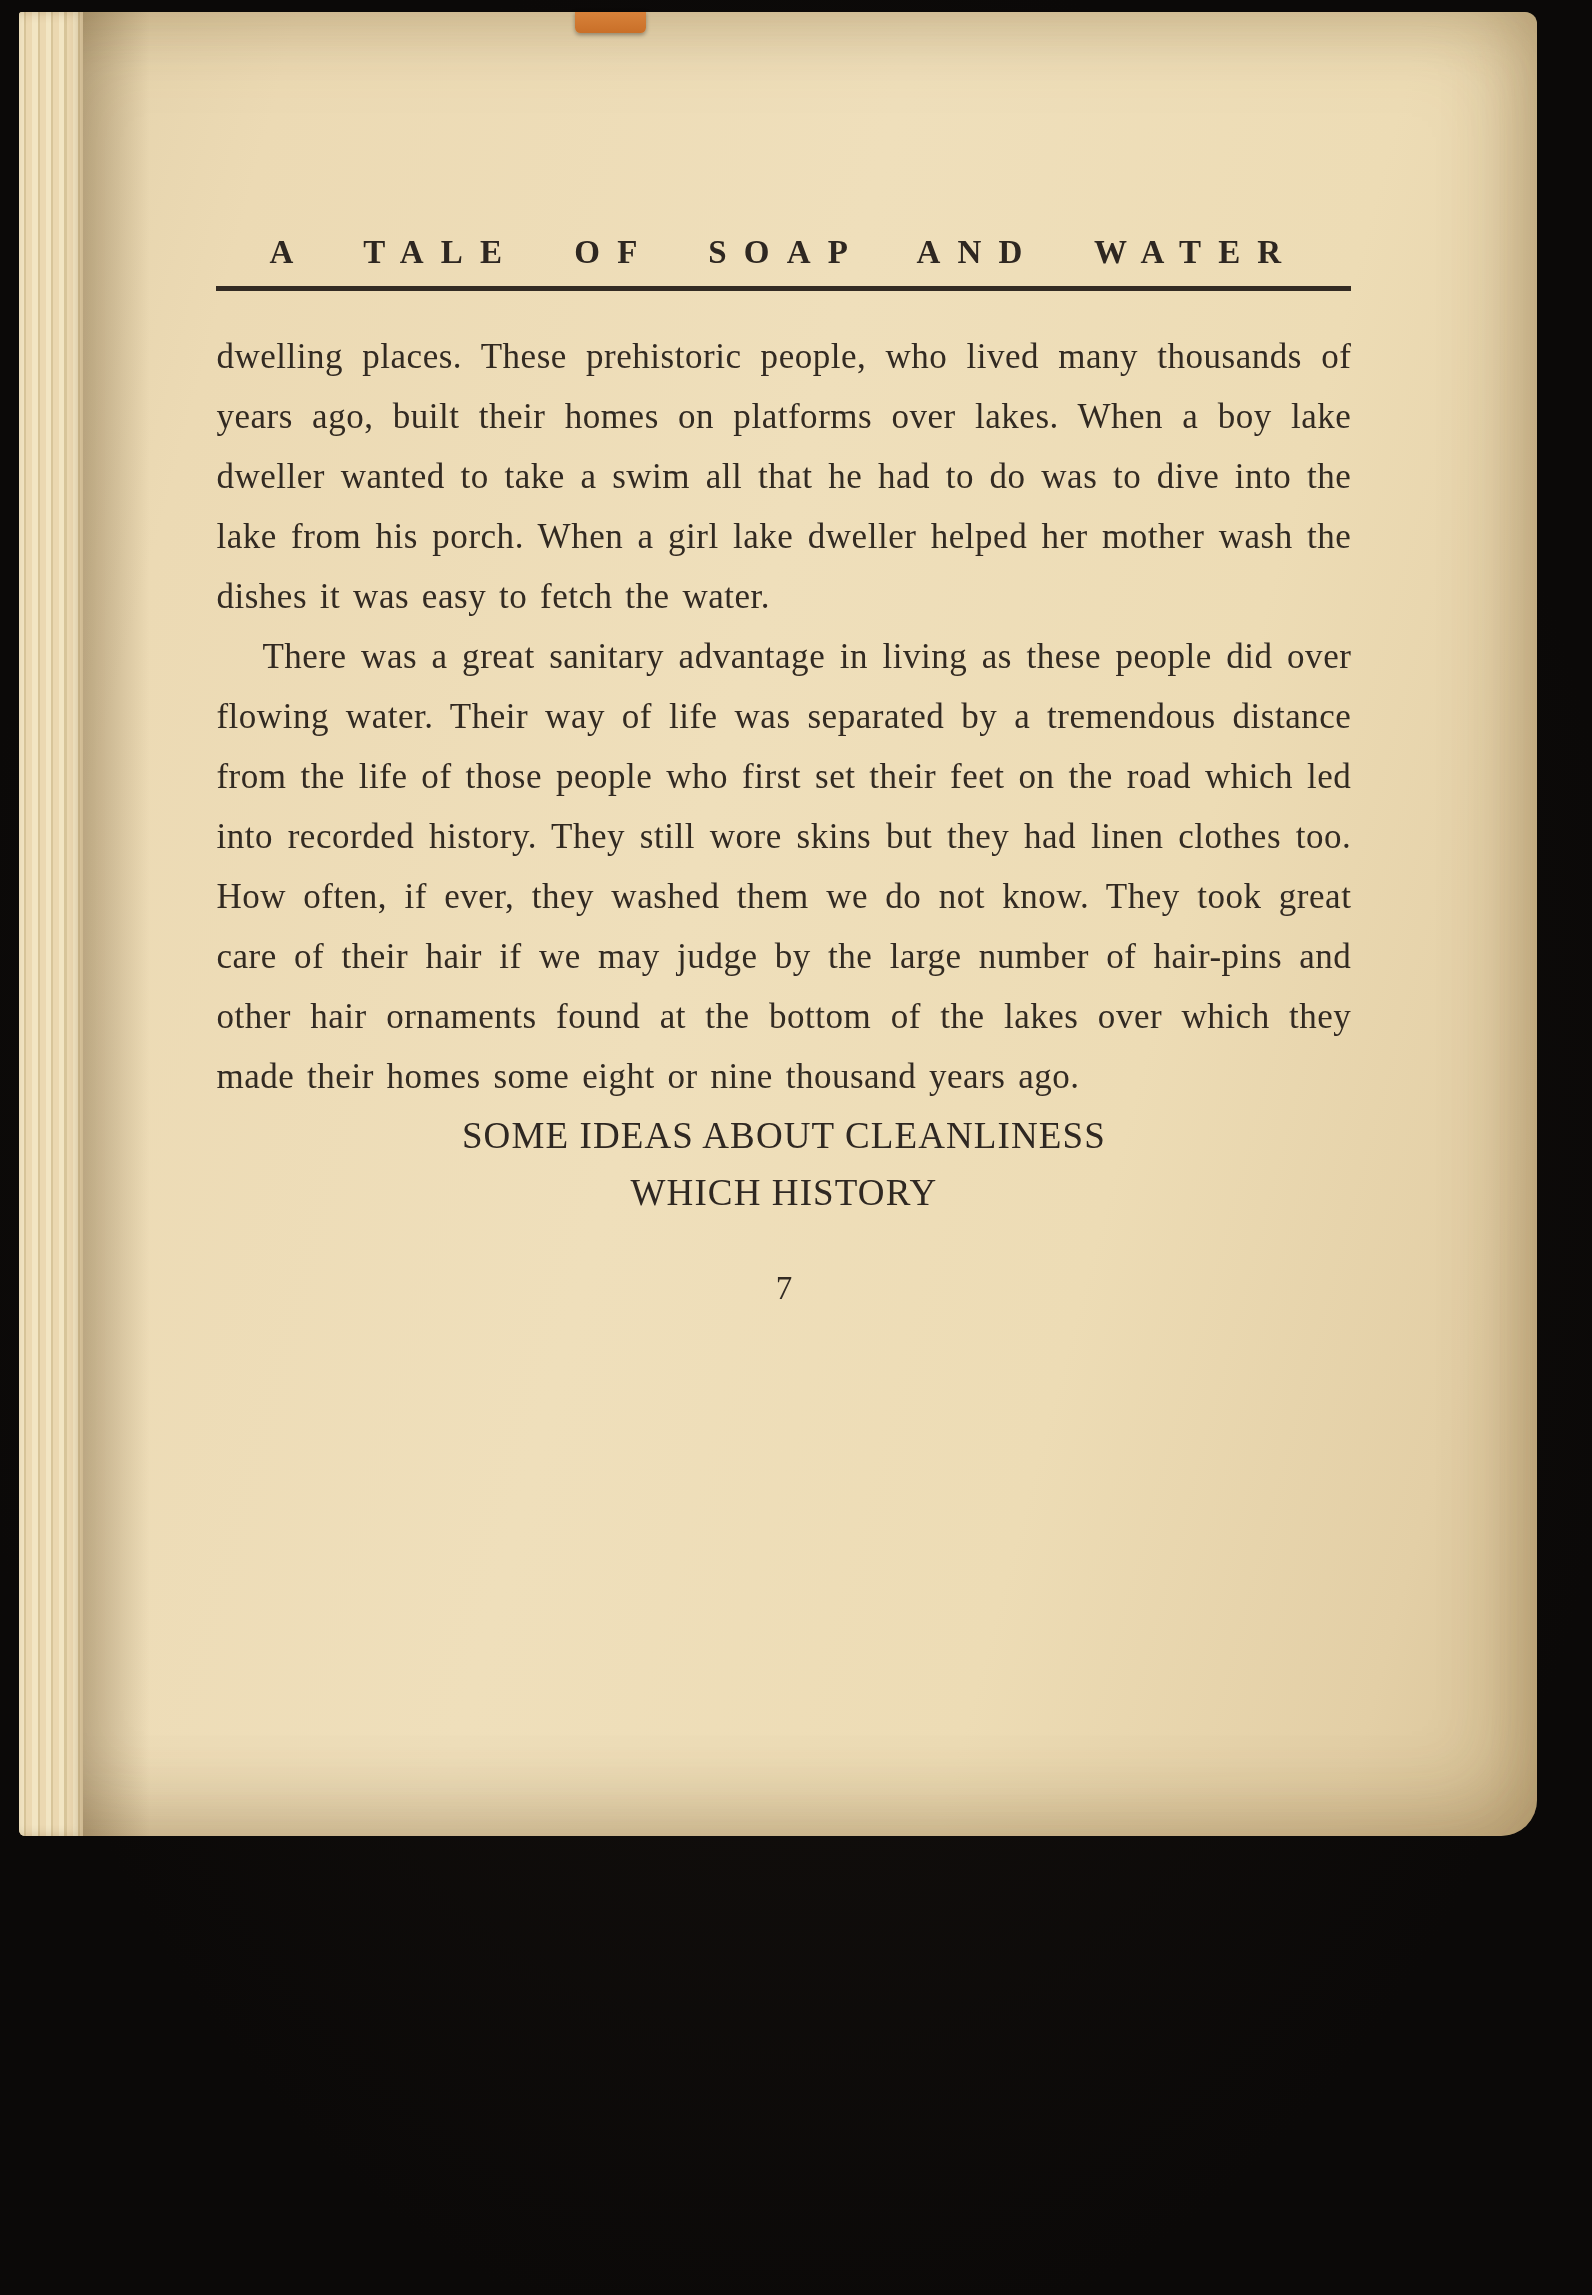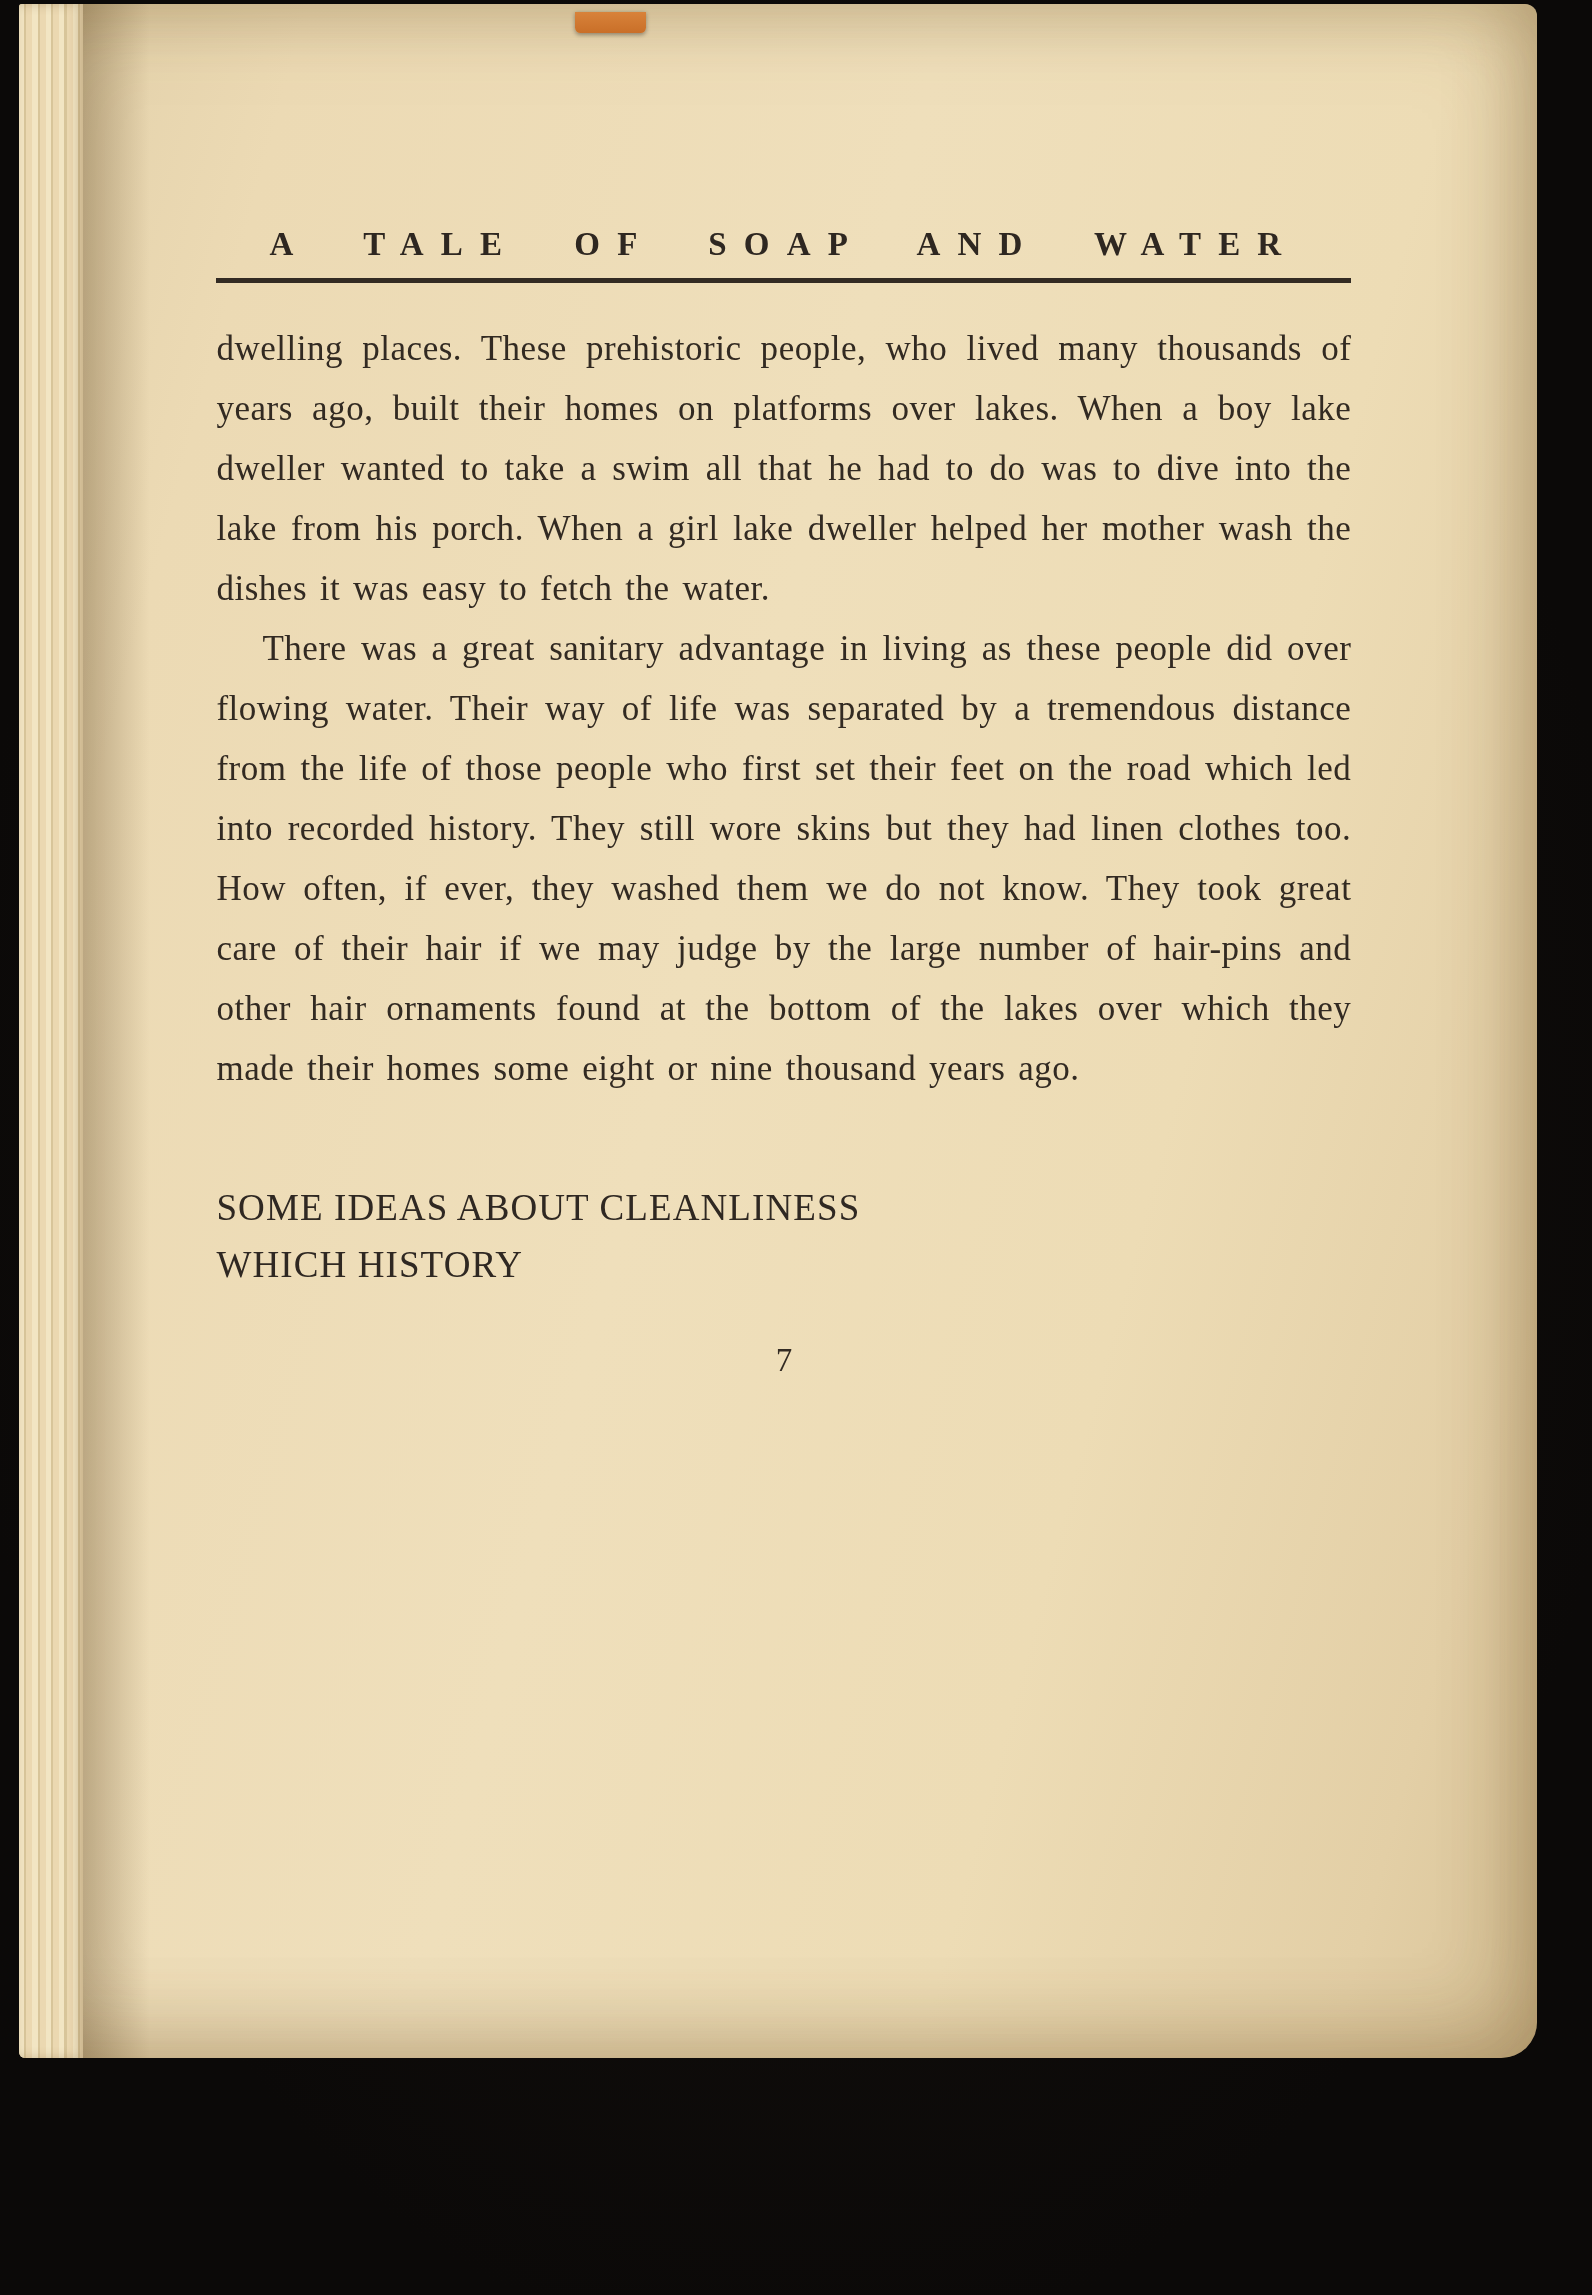--- a/index.html
+++ b/index.html
@@ -12,23 +12,23 @@
     position: relative;
     width: 1593px;
     height: 2295px;
     background: radial-gradient(ellipse at 50% 50%, #16120f 0%, #0b0908 75%);
     overflow: hidden;
   }
   
   .page {
     position: absolute;
     left: 19.4px;
-    top: 4px;
+    top: 12px;
     width: 1518px;
-    height: 2054px;
+    height: 1824px;
     background: linear-gradient(105deg,
       #e2d0a9 0%, #ecdab4 14%, #efdfbb 45%, #eddcb5 70%, #e3cfa6 90%, #d8c398 100%);
     border-radius: 3px 12px 36px 6px;
     box-shadow:
       inset 0 0 104px rgba(120, 90, 40, 0.18),
       inset -21px -25px 74px rgba(90, 60, 20, 0.22),
       inset 0 22px 52px rgba(110, 80, 35, 0.12);
   }
   
   .binding-edges {
@@ -95,22 +95,21 @@
     word-spacing: 0.10em;
   }
   .body-text.first {
     margin-top: 36px;
     text-indent: 0;
   }
   .body-text.indented {
     text-indent: 46px;
   }
   .section-heading {
-    margin-top: 80px;
-    text-align: left;
+    text-align: center;
     font-size: 37px;
     line-height: 57px;
     letter-spacing: 0.03em;
     color: #2f2822;
   }
   .body-text.after-heading {
     margin-top: 64px;
   }
   .folio {
     margin-top: 49px;

